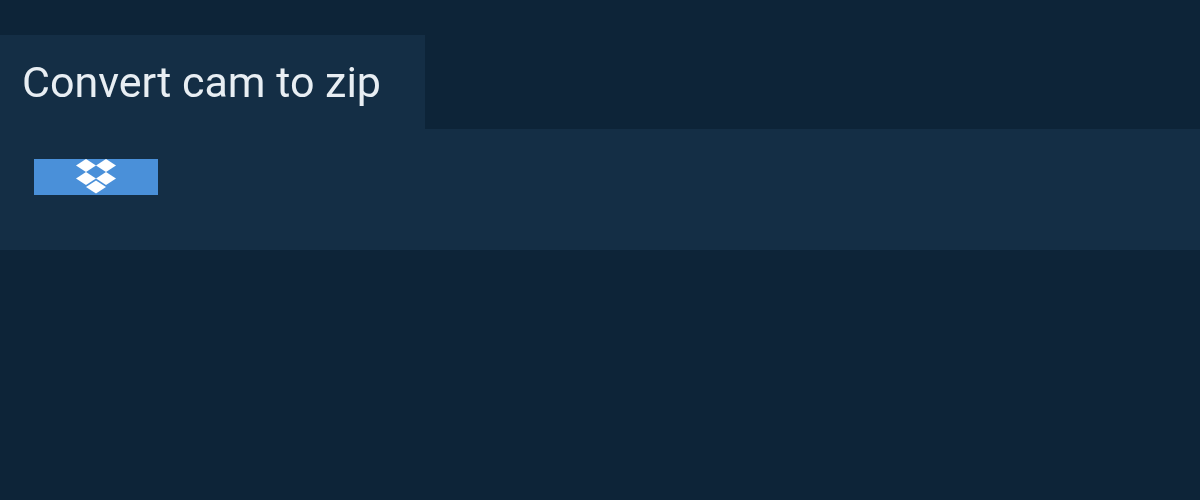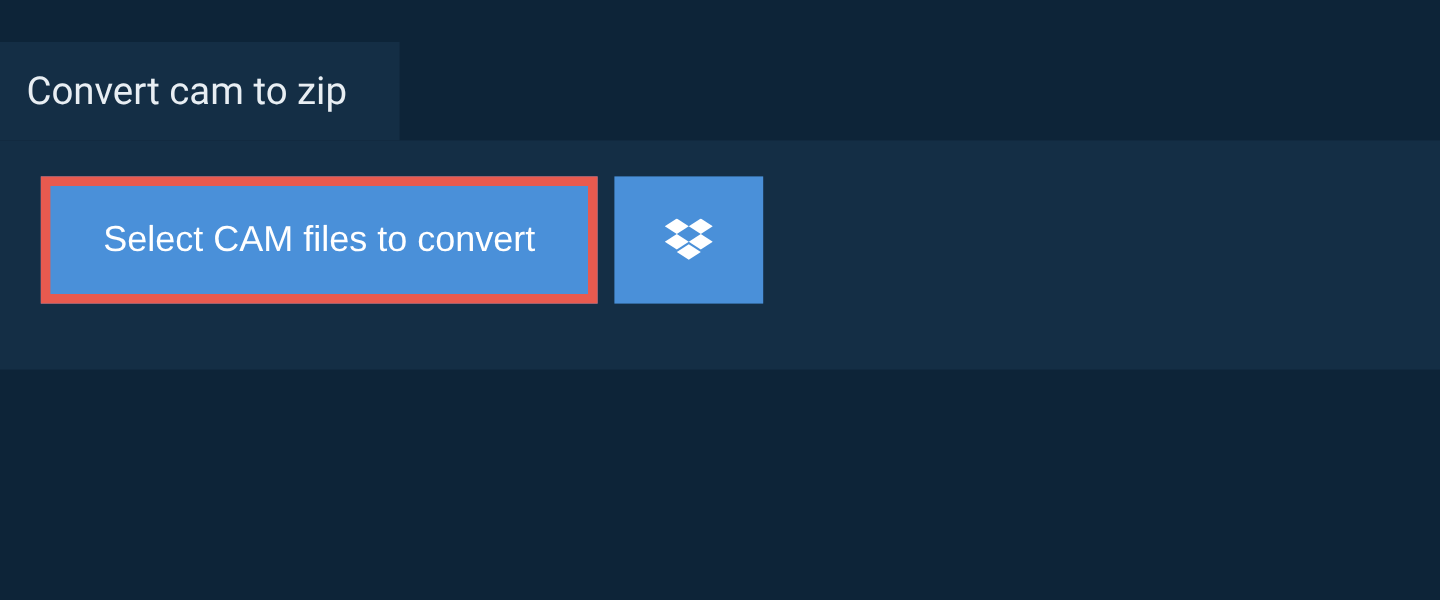--- a/index.html
+++ b/index.html
@@ -16,21 +16,21 @@
     }
     .tab-container {
       background: #142e45;
       display: inline-block;
       padding: 22px 44px 22px 22px;
       margin-top: 35px;
       margin-left: 0;
     }
     .tab-title {
       color: #e8eef3;
-      font-size: 32px;
+      font-size: 43px;
       font-weight: 400;
     }
     .panel {
       background: #142e45;
       padding: 30px 34px 55px 34px;
       margin-top: 0;
     }
     .button-row {
       display: flex;
       gap: 14px;
@@ -68,23 +68,20 @@
 <body>
 
 
 
 <div class="tab-container">
   <div class="tab-title">Convert cam to zip</div>
 </div>
 
 <div class="panel">
   <div class="button-row">
-    <button class="select-button">
-      <span>Select CAM files to convert</span>
-    </button>
     <button class="dropbox-button">
       <svg class="dropbox-icon" viewBox="0 0 40 36">
         <path d="M10 0 L20 6.5 L10 13 L0 6.5 Z"></path>
         <path d="M30 0 L40 6.5 L30 13 L20 6.5 Z"></path>
         <path d="M10 13 L20 19.5 L10 26 L0 19.5 Z"></path>
         <path d="M30 13 L40 19.5 L30 26 L20 19.5 Z"></path>
         <path d="M20 21.5 L30 28 L20 34.5 L10 28 Z"></path>
       </svg>
     </button>
   </div>

